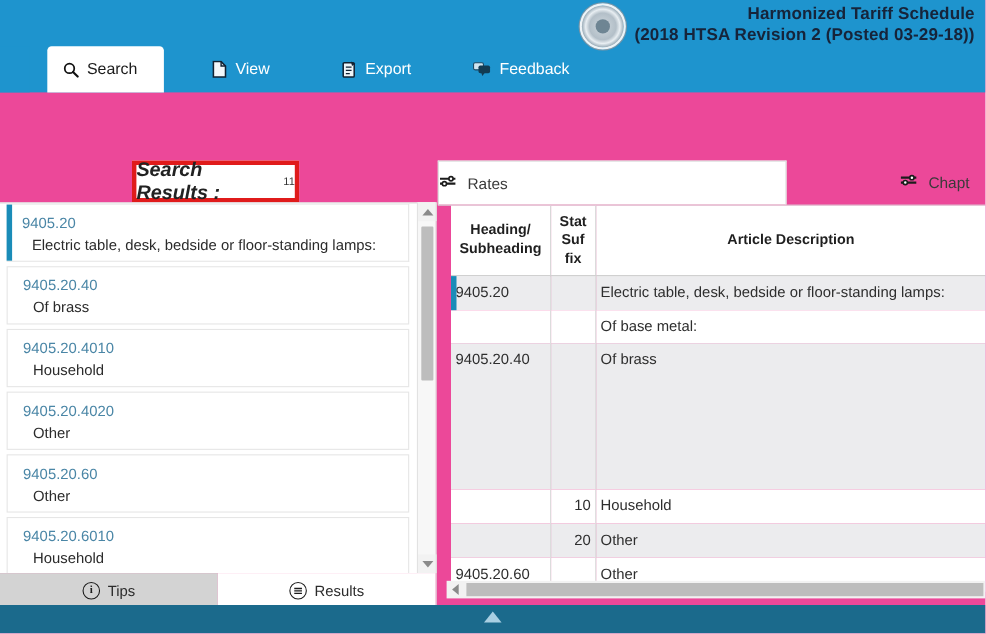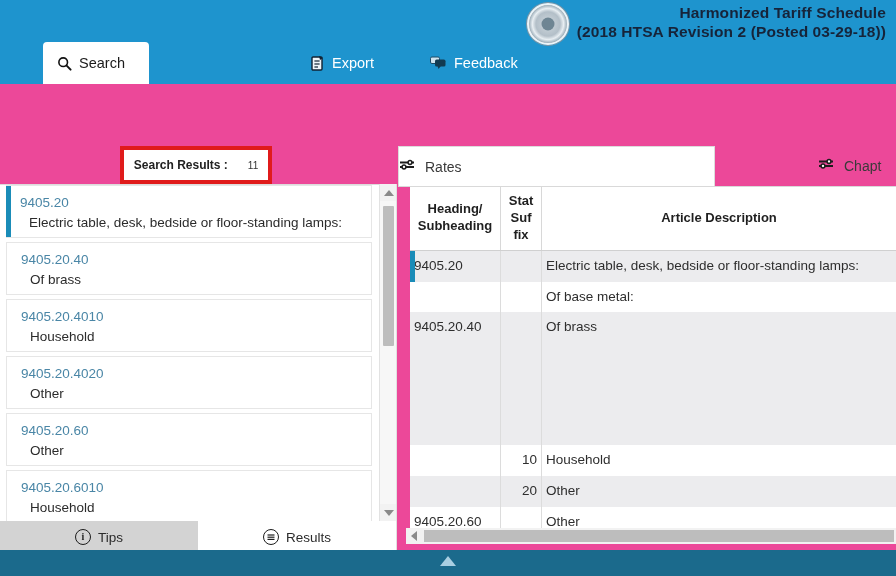--- a/index.html
+++ b/index.html
@@ -102,23 +102,24 @@
     width: 152px; height: 38px;
     box-sizing: border-box;
     border: 4px solid #e01b1b;
     background: #ffffff;
     display: flex;
     align-items: center;
     justify-content: center;
     gap: 4px;
   }
   .results-badge .lbl {
-    font-size: 12px;
+    font-size: 18px;
     font-weight: bold;
     color: #222222;
+    font-style: italic;
   }
   .results-badge .cnt {
     font-size: 10px;
     color: #333333;
     margin-left: 16px;
   }
 
   
   .left-panel {
     position: absolute;
@@ -403,20 +404,29 @@
     <div class="tab active" style="left:27px; width:106px;">
       <span class="glyph">
         <svg width="15" height="15" viewBox="0 0 16 16">
             <circle cx="6.6" cy="6.6" r="4.6" fill="none" stroke="#111" stroke-width="1.7"></circle>
             <line x1="10" y1="10" x2="14.5" y2="14.5" stroke="#111" stroke-width="2.1" stroke-linecap="round"></line>
           </svg>
       </span>
       <span>Search</span>
     </div>
 
+    <div class="tab" style="left:162px;">
+      <span class="glyph">
+        <svg width="15" height="16" viewBox="0 0 15 16">
+            <path d="M2 1 h7 l4 4 v10 h-11 z" fill="#f2f7fa" stroke="#123" stroke-width="1.4"></path>
+            <path d="M9 1 v4 h4" fill="none" stroke="#123" stroke-width="1.3"></path>
+          </svg>
+      </span>
+      <span>View</span>
+    </div>
 
     <div class="tab" style="left:280px;">
       <span class="glyph">
         <svg width="15" height="16" viewBox="0 0 15 16">
             <rect x="2" y="2" width="10" height="13" rx="1" fill="#eef4f8" stroke="#123" stroke-width="1.4"></rect>
             <line x1="4.4" y1="6" x2="9.6" y2="6" stroke="#123" stroke-width="1.2"></line>
             <line x1="4.4" y1="9" x2="9.6" y2="9" stroke="#123" stroke-width="1.2"></line>
             <line x1="4.4" y1="12" x2="8" y2="12" stroke="#123" stroke-width="1.2"></line>
             <path d="M9 1 l4 2 -3 2 z" fill="#123"></path>
           </svg>

